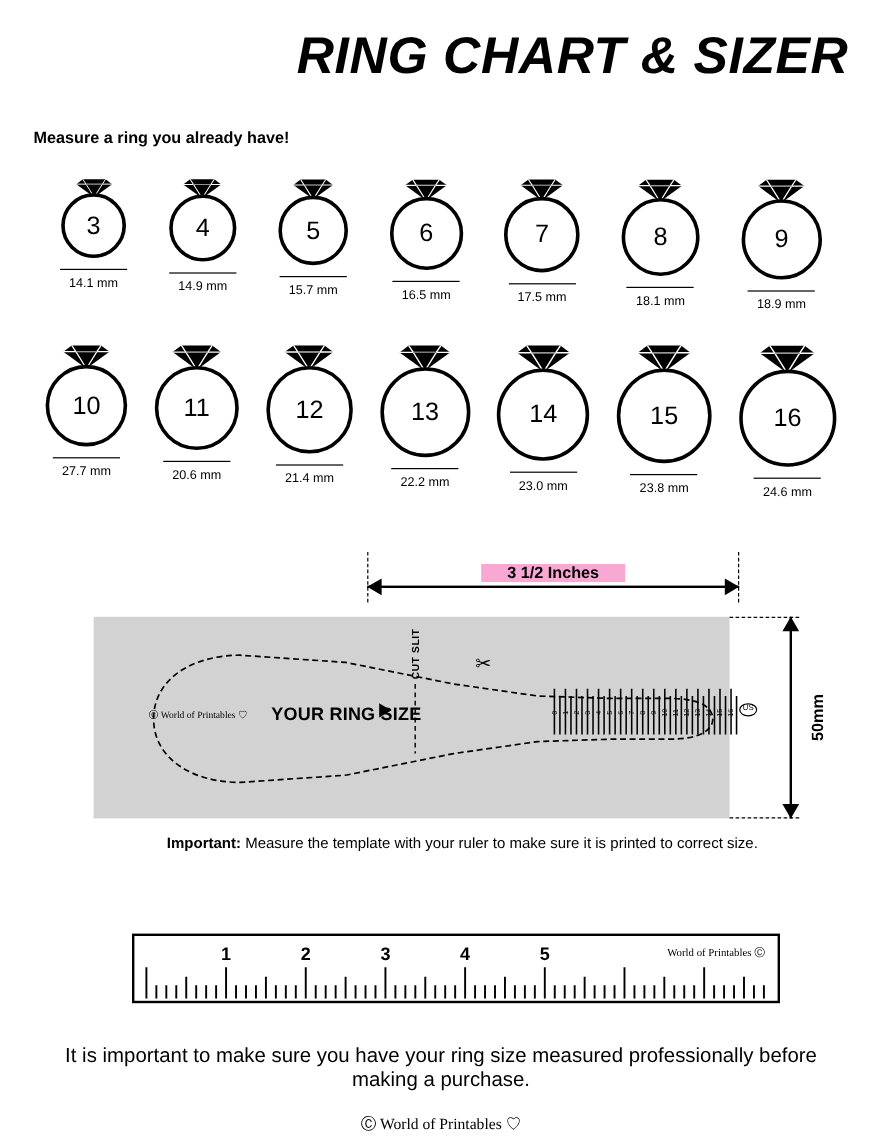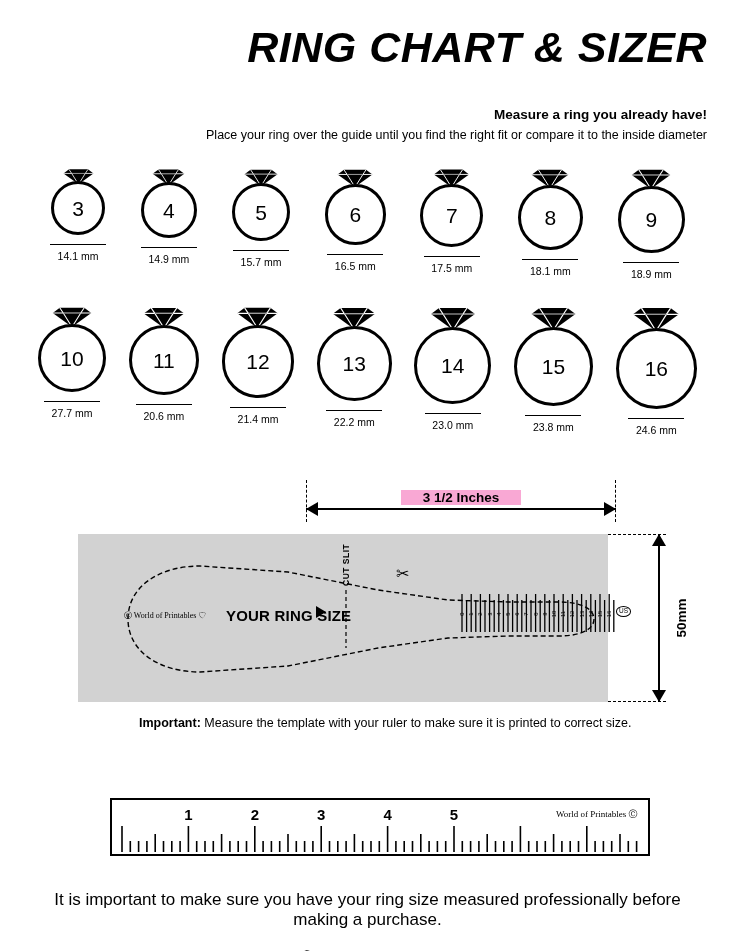--- a/index.html
+++ b/index.html
@@ -30,21 +30,21 @@
     font-size: 43px;
     font-weight: bold;
     letter-spacing: 0.5px;
     margin-top: 26px;
     line-height: 1;
     font-style: italic;
   }
 
   
   .intro {
-    text-align: right;
+    text-align: left;
     margin-top: 38px;
   }
   .intro .lead {
     font-size: 13.5px;
     font-weight: bold;
   }
   .intro .sub {
     font-size: 12.5px;
     margin-top: 6px;
   }
@@ -331,21 +331,20 @@
 </style>
 </head>
 <body>
 
 <div class="page">
 
   <div class="title">RING CHART &amp; SIZER</div>
 
   <div class="intro">
     <div class="lead">Measure a ring you already have!</div>
-    <div class="sub">Place your ring over the guide until you find the right fit or compare it to the inside diameter</div>
   </div>
 
   <div class="ring-rows">
     <div class="ring-row row1" id="row1">
         <div class="ring-cell">
           <div class="ring-art">
             <svg class="gem" width="33" height="17" viewBox="0 0 48 25">
               <path d="M2,8 L10,2 L38,2 L46,8 L24,24 Z" fill="#000"></path>
               <path d="M2,8 L46,8" stroke="#fff" stroke-width="1.2"></path>
               <path d="M10,2 L14,8 L24,24" stroke="#fff" stroke-width="1.2" fill="none"></path>

